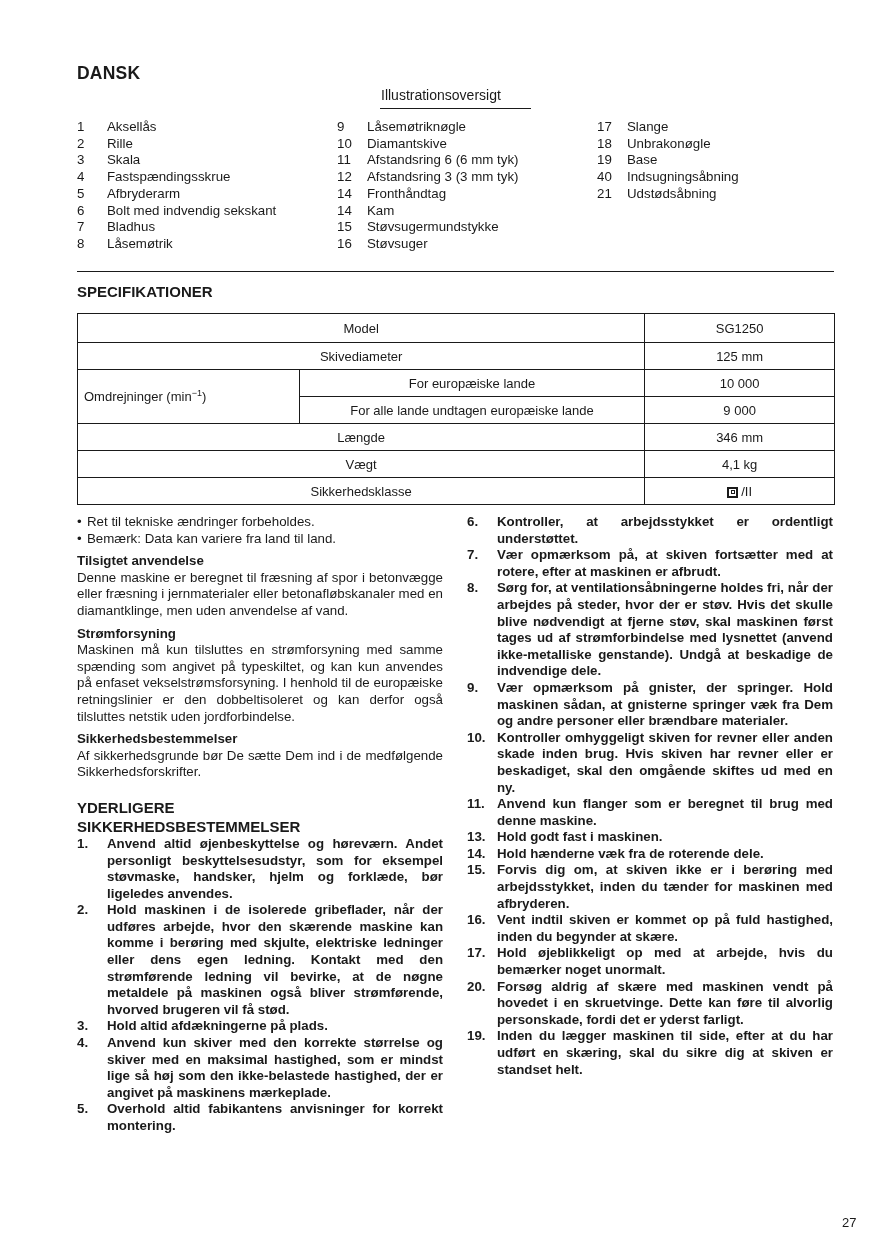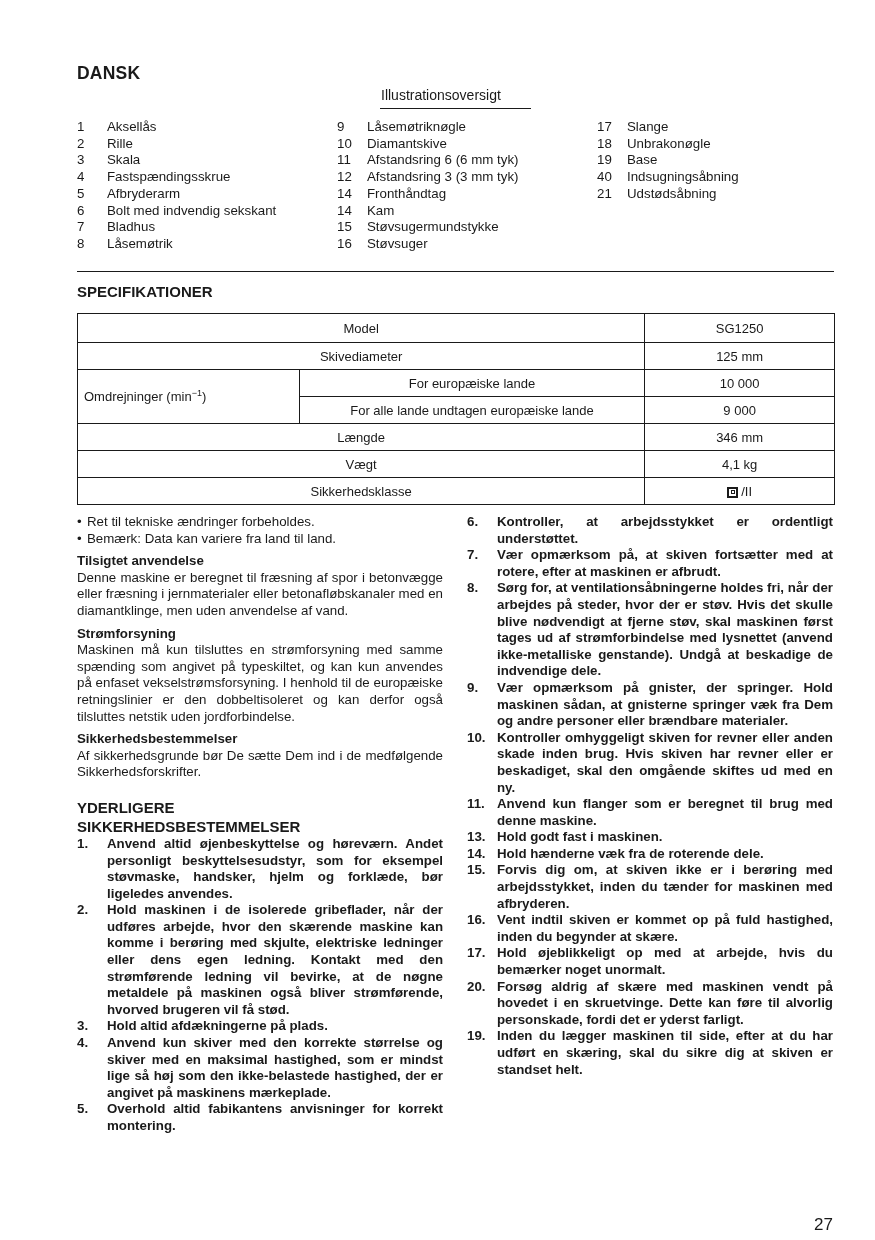--- a/index.html
+++ b/index.html
@@ -47,21 +47,21 @@
     .bullet { display: flex; }
     .bullet .dot { width: 10px; }
     .sec-head { font-weight: bold; margin-top: 6px; }
     .justify { text-align: justify; }
     .big-head { font-weight: bold; font-size: 15px; line-height: 19px; margin-top: 17px; }
     .rule-list { font-weight: bold; margin: 0; padding: 0; list-style: none; }
     .rule-list .item { display: flex; }
     .rule-list .item .n { width: 30px; flex: 0 0 30px; }
     .rule-list .item .t { flex: 1; text-align: justify; }
 
-    #page-number { left: 814px; top: 1188px; font-size: 17px; }
+    #page-number { left: 842px; top: 1188px; font-size: 13px; }
   </style>
 </head>
 <body>
 
 <div id="lang-title" class="abs">DANSK</div>
 <div id="illus-title" class="abs">Illustrationsoversigt</div>
 <div id="illus-rule" class="abs"></div>
 
 <div id="parts-col-1" class="abs parts-col">
     <div class="row">

